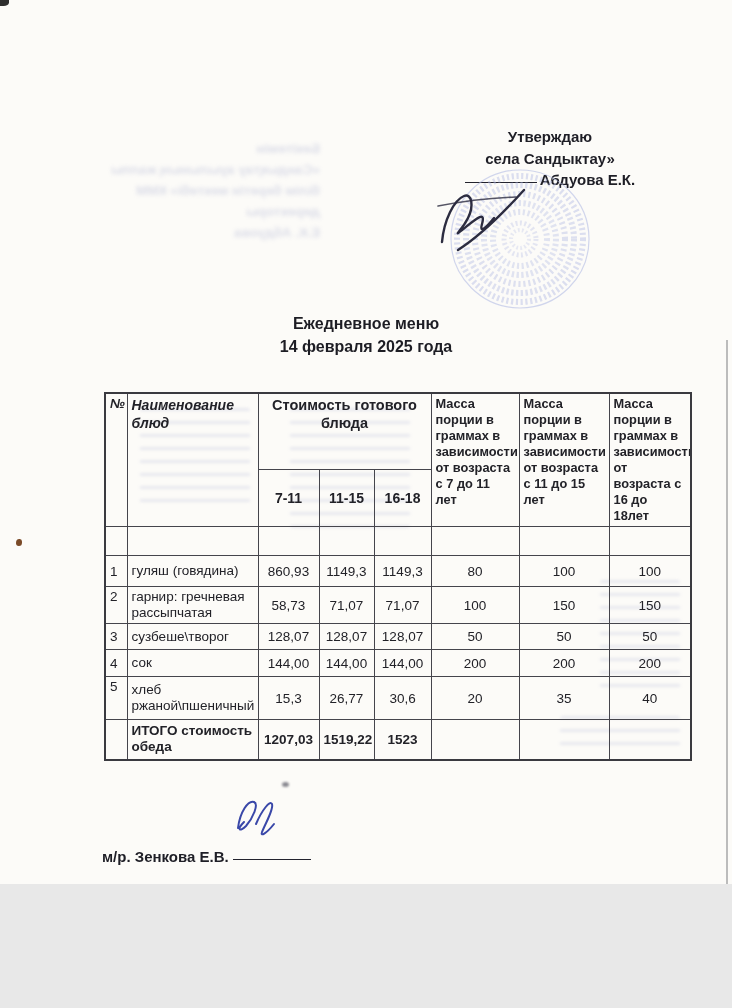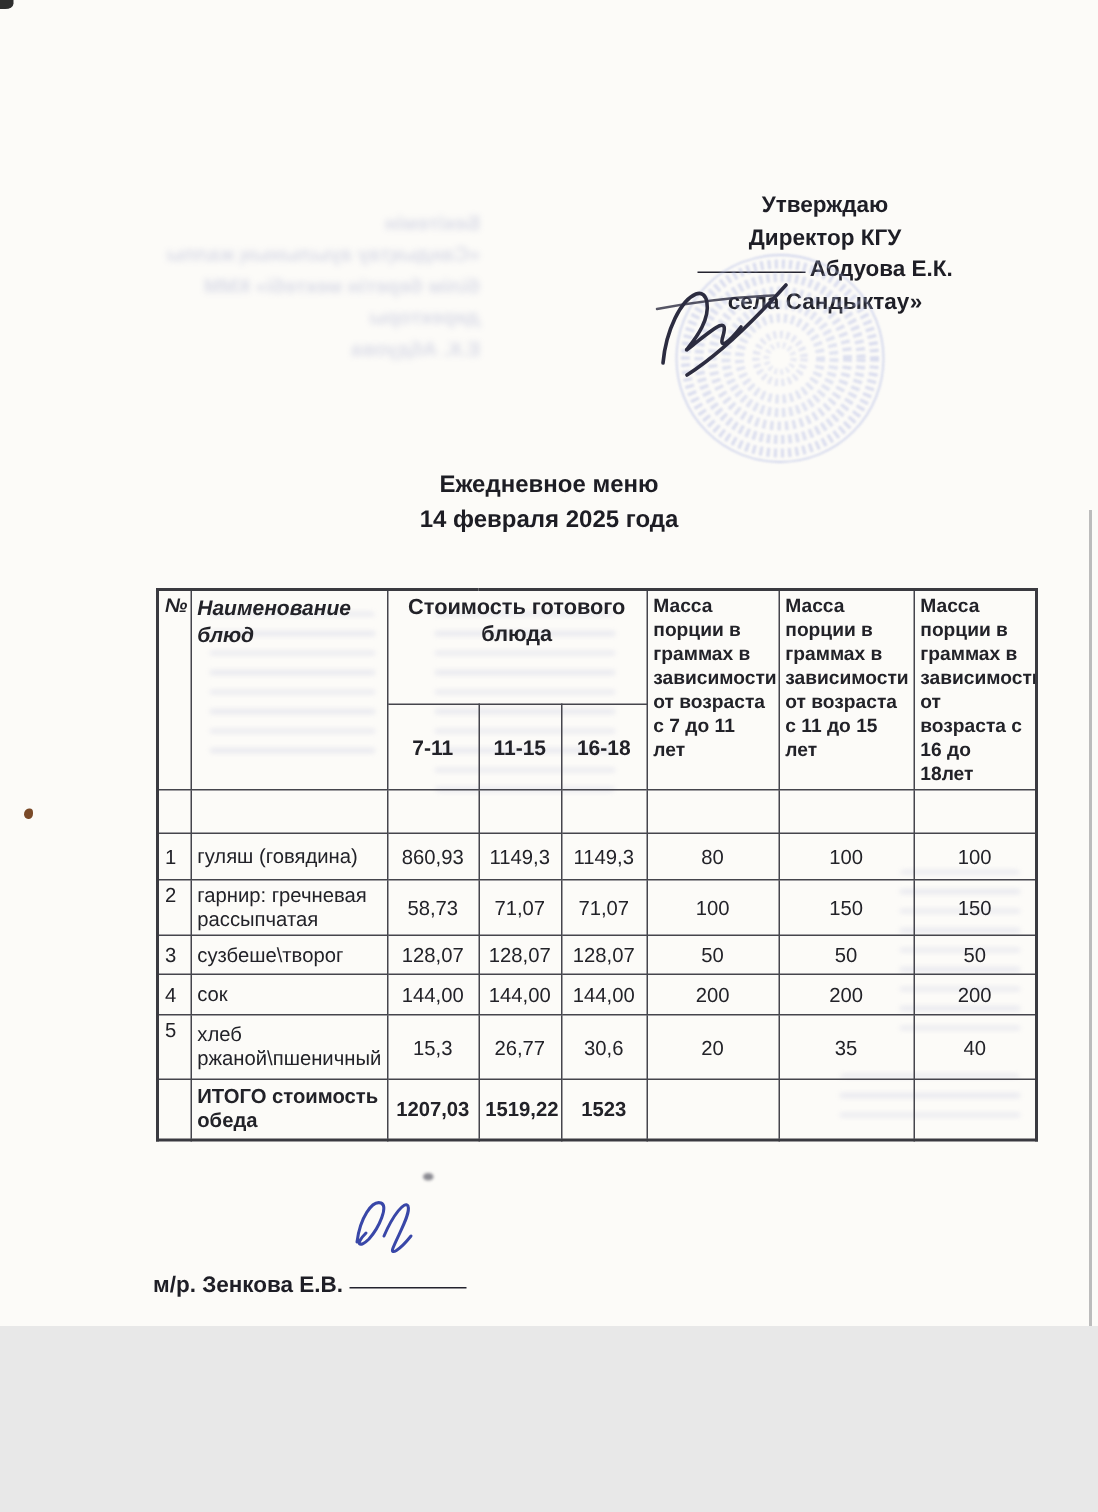--- a/index.html
+++ b/index.html
@@ -97,25 +97,24 @@
     <div>директоры</div>
     <div>Е.К. Абдуова</div>
   </div>
   <div class="ghost-blob" style="left:140px;top:408px;width:110px;height:95px;"></div>
   <div class="ghost-blob" style="left:290px;top:408px;width:120px;height:120px;"></div>
   <div class="ghost-blob" style="left:600px;top:580px;width:80px;height:110px;"></div>
   <div class="ghost-blob" style="left:560px;top:716px;width:120px;height:36px;"></div>
 
   <div class="approval">
     <div>Утверждаю</div>
-    <div>Директор КГУ</div>
+    <div>села Сандыктау»</div>
     <div>
       <span class="sig-underline"></span><span>Абдуова Е.К.</span>
     </div>
-    <div>села Сандыктау»</div>
   </div>
 
   <svg class="stamp" viewBox="0 0 146 146">
     <g fill="none" stroke="#b4bce4">
       <circle cx="73" cy="73" r="69" stroke-width="1.2" opacity=".7"></circle>
       <circle cx="73" cy="73" r="63" stroke-width="6" stroke-dasharray="2.2 2.6" opacity=".55"></circle>
       <circle cx="73" cy="73" r="54" stroke-width="6" stroke-dasharray="2.4 2.4" opacity=".5"></circle>
       <circle cx="73" cy="73" r="45" stroke-width="6" stroke-dasharray="2.2 2.8" opacity=".5"></circle>
       <circle cx="73" cy="73" r="36" stroke-width="6" stroke-dasharray="2.4 2.4" opacity=".45"></circle>
       <circle cx="73" cy="73" r="27" stroke-width="6" stroke-dasharray="2.2 2.6" opacity=".45"></circle>

